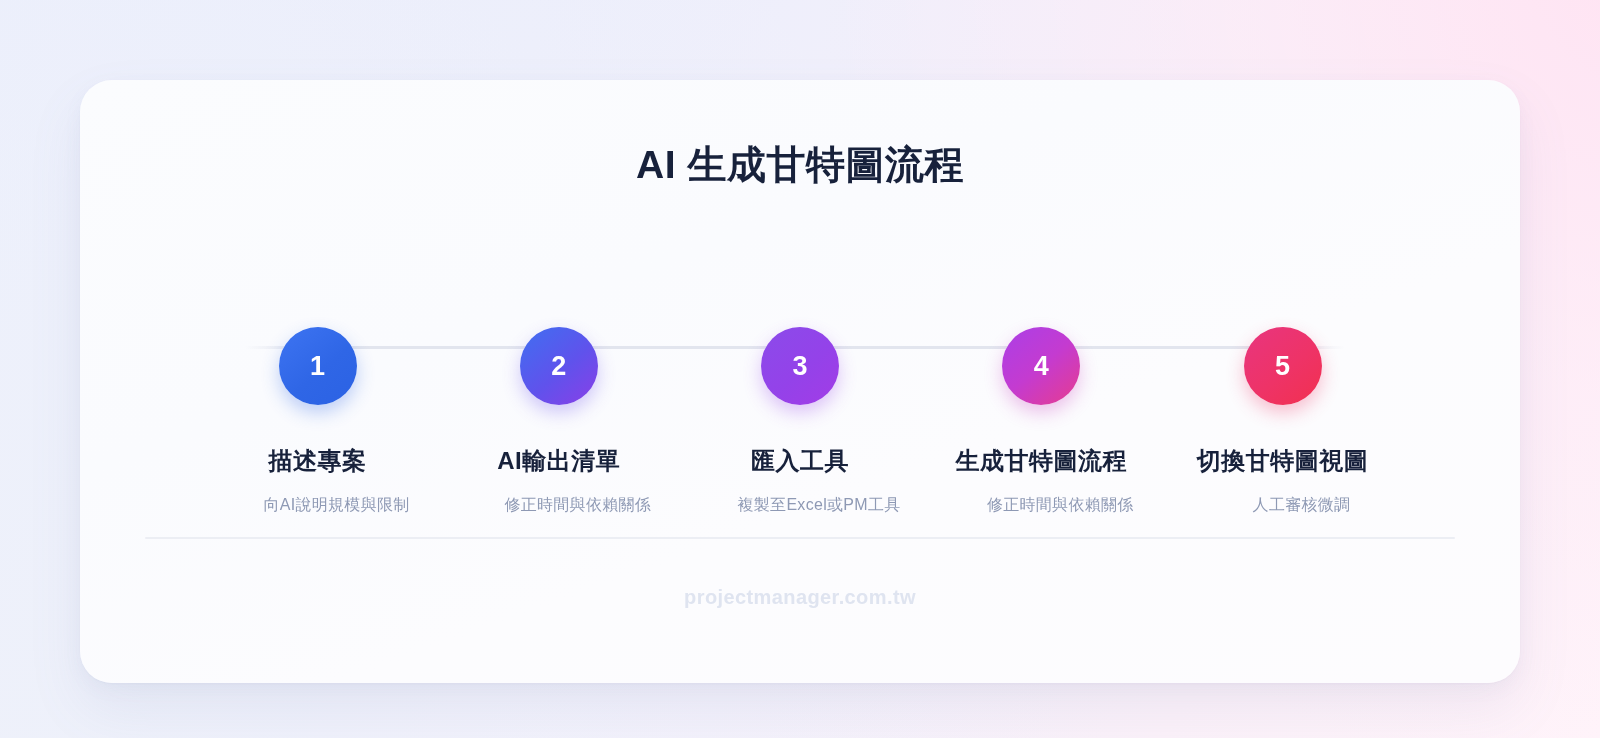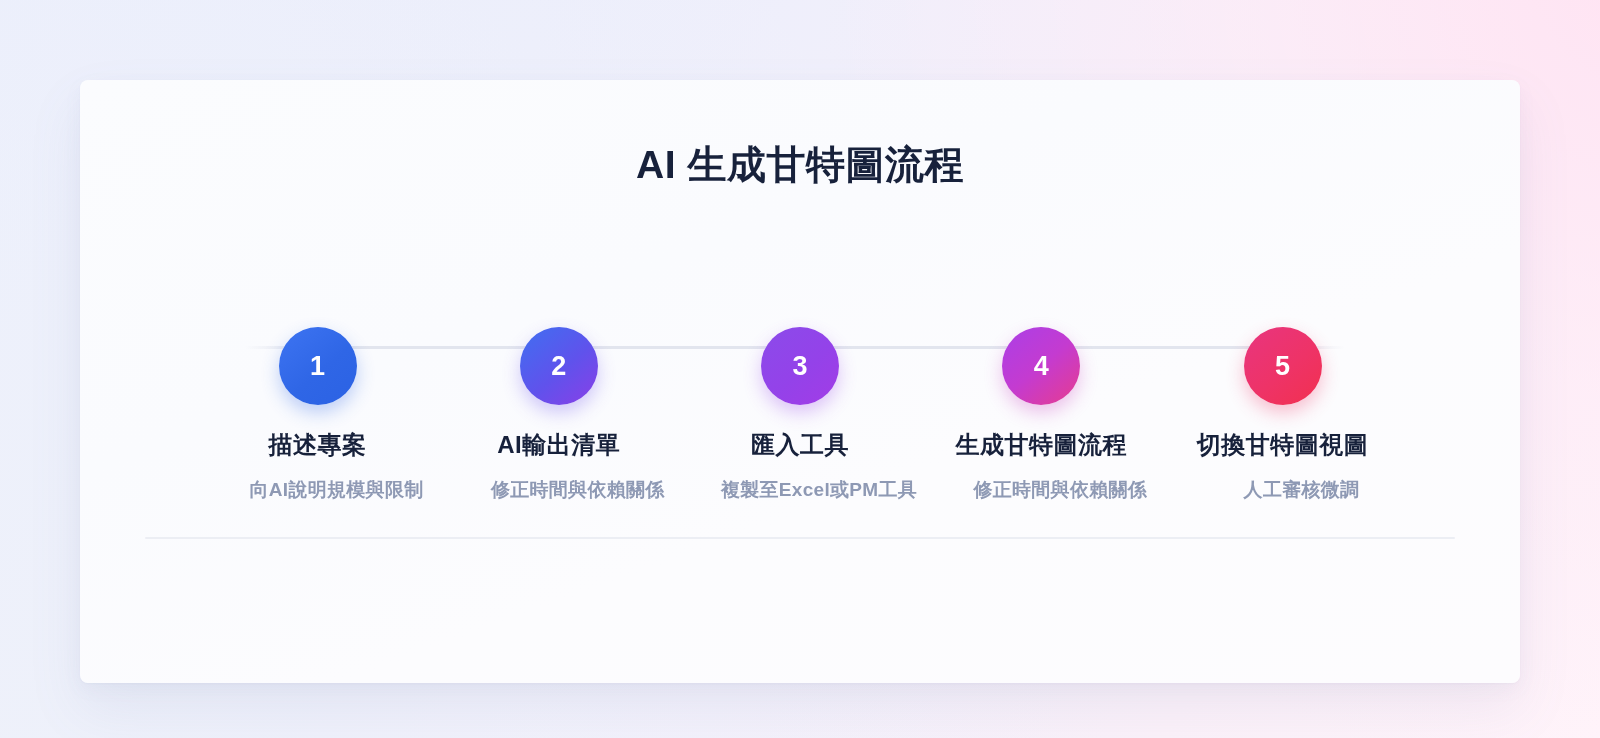--- a/index.html
+++ b/index.html
@@ -24,21 +24,21 @@
       linear-gradient(118deg, #e9edfb 0%, #eceefb 28%, #f3f0fb 55%, #fbf1f9 78%, #fff4fa 100%);
   }
 
   
   #card {
     position: absolute;
     left: 80px;
     top: 80px;
     width: 1440px;
     height: 603px;
-    border-radius: 8px;
+    border-radius: 32px;
     background: linear-gradient(160deg, #fbfcfe 0%, #fafbfe 35%, #fcfcfe 62%, #fdfcfe 100%);
     box-shadow:
       0 26px 54px rgba(120,128,175,0.10),
       0 6px 18px rgba(120,128,175,0.06),
       0 1px 2px rgba(120,128,175,0.05);
   }
 
   
   .header {
     position: absolute;
@@ -127,32 +127,32 @@
   }
   .badge.c4 {
     background: linear-gradient(140deg, #ab3fe7 0%, #c43bd0 50%, #e73c8e 100%);
     box-shadow: 0 8px 18px rgba(198,60,190,0.30);
   }
   .badge.c5 {
     background: linear-gradient(140deg, #e8357f 0%, #ee3367 55%, #f2304f 100%);
     box-shadow: 0 8px 18px rgba(238,51,100,0.30);
   }
   .step-title {
-    margin-top: 26px;
+    margin-top: 42px;
     font-size: 24px;
     font-weight: 700;
     color: #17213b;
     letter-spacing: 0.5px;
     white-space: nowrap;
     line-height: 1.2;
   }
   .step-desc {
     margin-top: 19px;
-    font-size: 19px;
-    font-weight: 700;
+    font-size: 16px;
+    font-weight: 400;
     color: #8e99b4;
     letter-spacing: 0.3px;
     white-space: nowrap;
     line-height: 1.2;
     margin-left: 38px;
   }
 
   
   .divider {
     position: absolute;
@@ -229,15 +229,16 @@
           </div>
           <div class="step-title">切換甘特圖視圖</div>
           <div class="step-desc">人工審核微調</div>
         </div>
 
       </div>
     </div>
 
     <div class="divider"></div>
 
+    <div class="footer">projectmanager.com.tw</div>
 
   </div>
 </div>
 
 </body></html>

